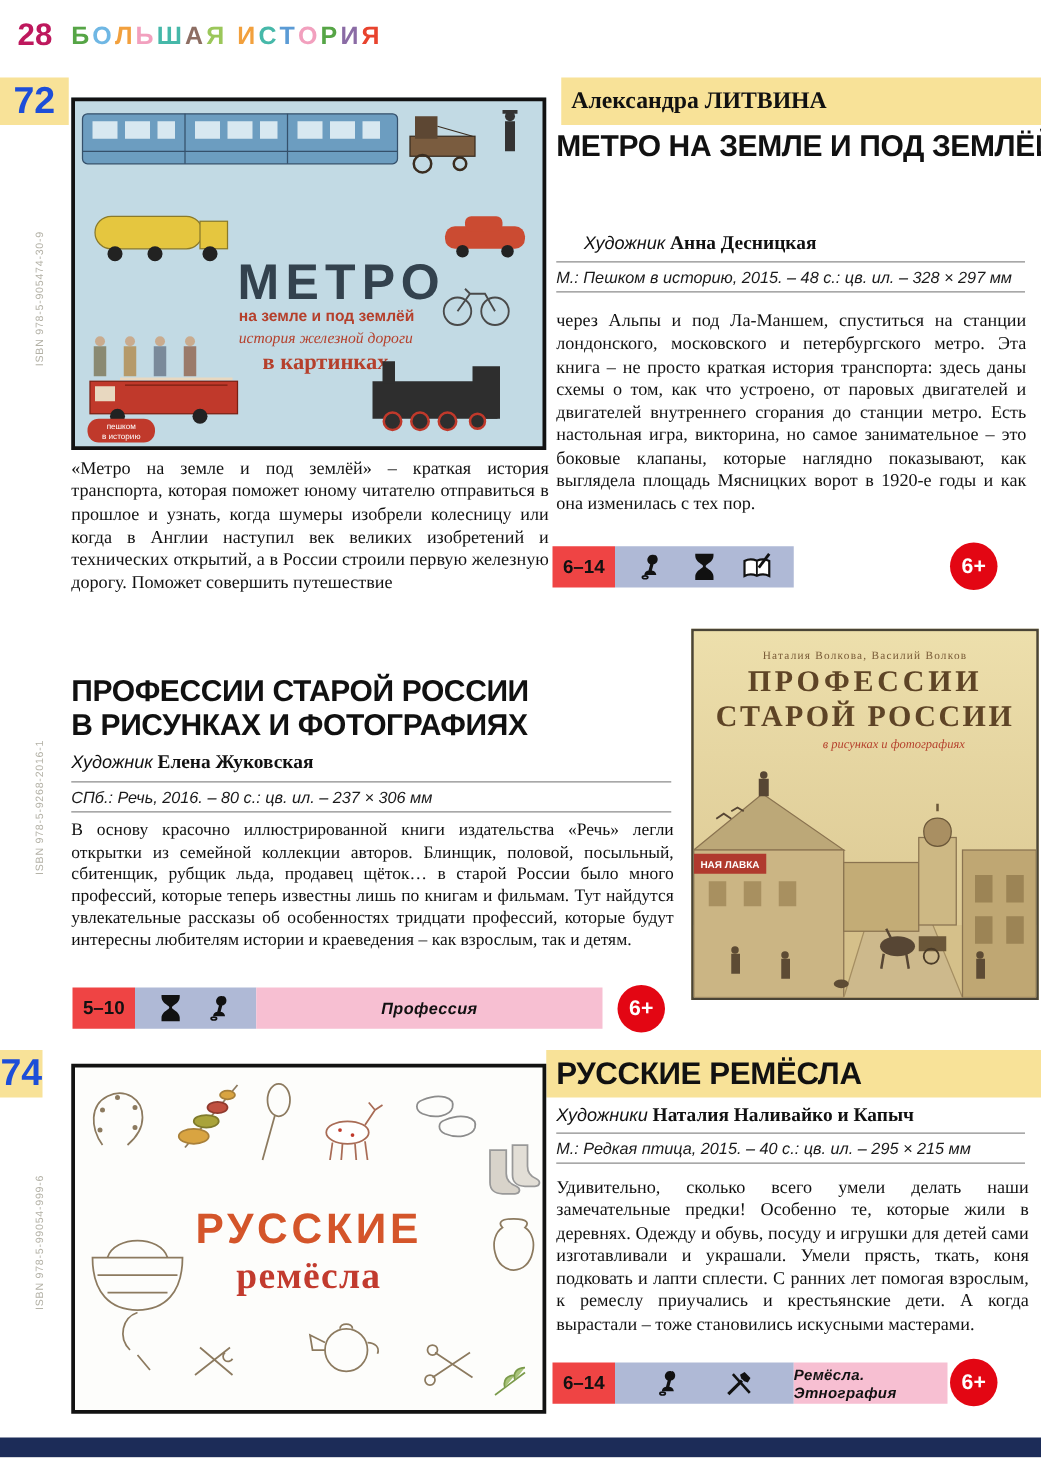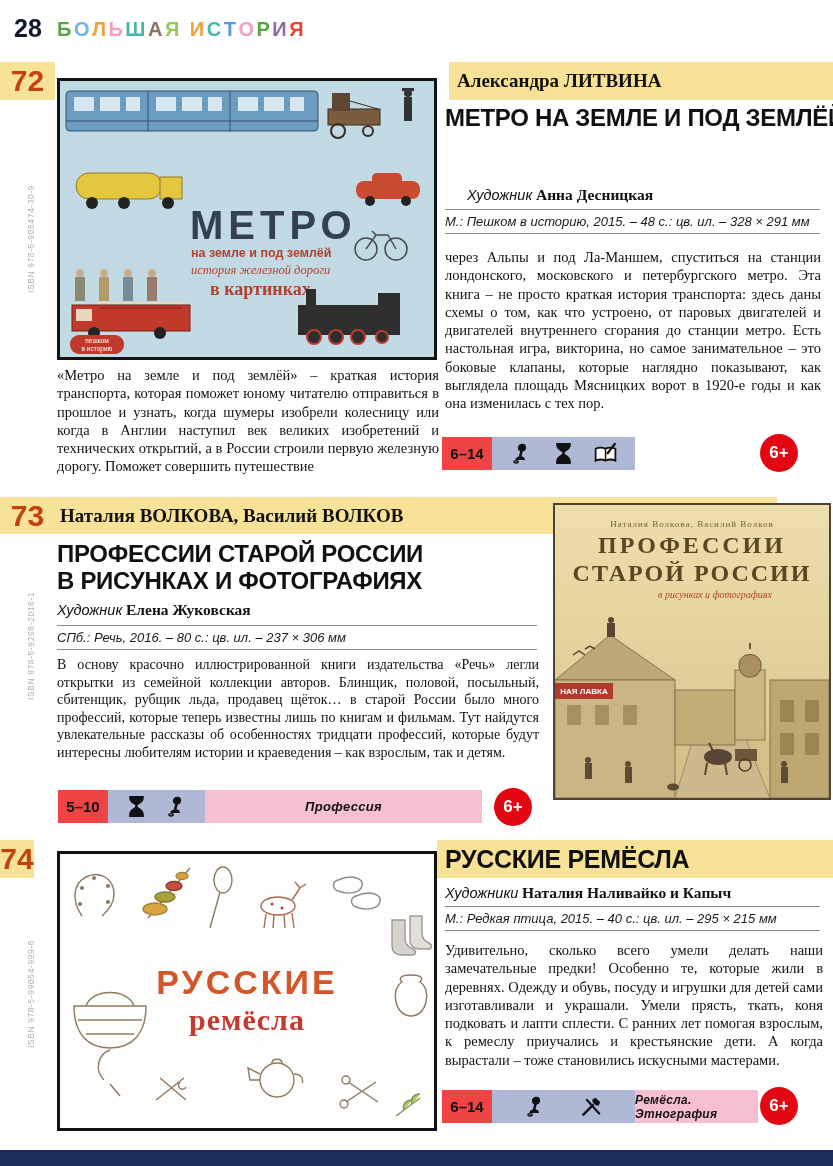--- a/index.html
+++ b/index.html
@@ -1,22 +1,22 @@
 <!DOCTYPE html>
 <html lang="ru"><head>
 <meta charset="utf-8">
 <style>
   html,body{margin:0;padding:0;background:#e8e8e8}
   .page{position:relative;width:833px;height:1166px;background:#fff;overflow:hidden;
         font-family:"Liberation Serif",serif;color:#111;margin:0 auto}
-  .pagenum{position:absolute;left:14px;top:14px;font:bold 25px "Liberation Sans",sans-serif;color:#0f172a}
+  .pagenum{position:absolute;left:14px;top:14px;font:bold 25px "Liberation Sans",sans-serif;color:#be185d}
   .sectiontitle{position:absolute;left:57px;top:18px;font:800 20px "Liberation Sans",sans-serif;letter-spacing:1px;white-space:pre}
   .band{position:absolute;background:#F8E298}
   .numtab{position:absolute;background:#F8E298;font:bold 30px "Liberation Sans",sans-serif;
-          color:#c2410c;display:flex;align-items:center;justify-content:center}
+          color:#1d4ed8;display:flex;align-items:center;justify-content:center}
   .authorline{font:bold 19px "Liberation Serif",serif;color:#111;white-space:nowrap}
   .btitle{position:absolute;font:bold 24px "Liberation Sans",sans-serif;letter-spacing:-0.3px;line-height:27px;white-space:nowrap}
   .subtitle{position:absolute;font:bold italic 22px "Liberation Sans",sans-serif;line-height:26px}
   .artistline{position:absolute;font-size:15px;white-space:nowrap}
   .alabel{font:italic 14.5px "Liberation Sans",sans-serif}
   .aname{font:bold 15.5px "Liberation Serif",serif}
   .rule{position:absolute;border-top:1.5px solid #8c8c8c;height:0}
   .imprint{position:absolute;font:italic 13px "Liberation Sans",sans-serif;color:#1a1a1a;white-space:nowrap}
   .body{position:absolute;font-size:14.5px;line-height:18.3px;text-align:justify}
   .agebox{position:absolute;background:#ef4444;font:bold 15px "Liberation Sans",sans-serif;
@@ -135,21 +135,21 @@
   </div>
 
   <div class="body" style="left:57px;top:366px;width:382px">«Метро на земле и под землёй» – краткая история транспорта, которая поможет юному читателю отправиться в прошлое и узнать, когда шумеры изобрели колесницу или когда в Англии наступил век великих изобретений и технических открытий, а в России строили первую железную дорогу. Поможет совершить путешествие</div>
 
   <div class="btitle" style="left:445px;top:104px">МЕТРО НА ЗЕМЛЕ И ПОД ЗЕМЛЁЙ</div>
   <div class="artistline" style="left:467px;top:186px">
     <span class="alabel">Художник</span>
     <span class="aname">Анна Десницкая</span>
   </div>
   <div class="rule" style="left:445px;top:209px;width:375px"></div>
-  <div class="imprint" style="left:445px;top:214px">М.: Пешком в историю, 2015. – 48 с.: цв. ил. – 328 × 291 мм</div>
+  <div class="imprint" style="left:445px;top:214px">М.: Пешком в историю, 2015. – 48 с.: цв. ил. – 328 × 297 мм</div>
   <div class="rule" style="left:445px;top:233px;width:375px"></div>
   <div class="body" style="left:445px;top:248px;width:376px">через Альпы и под Ла-Маншем, спуститься на станции лондонского, московского и петербургского метро. Эта книга – не просто краткая история транспорта: здесь даны схемы о том, как что устроено, от паровых двигателей и двигателей внутреннего сгорания до станции метро. Есть настольная игра, викторина, но самое занимательное – это боковые клапаны, которые наглядно показывают, как выглядела площадь Мясницких ворот в 1920-е годы и как она изменилась с тех пор.</div>
 
   <div class="agebox" style="left:442px;top:437px;width:50px;height:33px">6–14</div>
   <div class="iconbox" style="left:492px;top:437px;width:143px;height:33px">
       <span>
         <svg viewBox="0 0 24 24" width="25" height="25">
           <path d="M14.2 2.6c1.9.8 2.8 3 2 5-.5 1.3-1.6 2.1-2.9 2.3l-1.3 4.8c2 .4 3.4 1.7 3.4 3.6H6.2c0-1.8 1.3-3.1 3.2-3.5l1.3-4.9C9 9.2 8 7.1 8.8 5.2c.8-2 3.1-3 5.1-2.2z" fill="#111"></path>
           <ellipse cx="6.8" cy="20" rx="2.1" ry="1.1" fill="none" stroke="#111" stroke-width="1.3"></ellipse>
         </svg>
@@ -162,24 +162,20 @@
       <span>
         <svg viewBox="0 0 24 24" width="25" height="25">
           <path d="M2.5 7.5c3-1.6 6.2-1.6 9.5-.2 3.3-1.4 6.5-1.4 9.5.2V19c-3-1.6-6.2-1.6-9.5-.2-3.3-1.4-6.5-1.4-9.5.2z" fill="#fff" stroke="#111" stroke-width="1.7"></path>
           <path d="M12 7.6V19" stroke="#111" stroke-width="1.4"></path>
           <path d="M13.5 12.5L21.5 2" stroke="#111" stroke-width="2.2"></path>
         </svg>
       </span>
     </div>
   <div class="agecircle" style="left:760px;top:434px">6+</div>
 
-  <div class="band" style="left:0;top:497px;width:777px;height:37px">
-    <div class="numtab" style="left:0;top:0;width:55px;height:37px;background:transparent">73</div>
-    <span class="authorline" style="position:absolute;left:60px;top:0;line-height:37px">Наталия ВОЛКОВА, Василий ВОЛКОВ</span>
-  </div>
   <div class="isbn" style="left:26px;top:700px">ISBN 978-5-9268-2016-1</div>
 
   <div class="btitle" style="left:57px;top:540px">ПРОФЕССИИ СТАРОЙ РОССИИ</div>
   <div class="btitle" style="left:57px;top:567px">В РИСУНКАХ И ФОТОГРАФИЯХ</div>
   <div class="artistline" style="left:57px;top:601px">
     <span class="alabel">Художник</span>
     <span class="aname">Елена Жуковская</span>
   </div>
   <div class="rule" style="left:57px;top:625px;width:480px"></div>
   <div class="imprint" style="left:57px;top:630px">СПб.: Речь, 2016. – 80 с.: цв. ил. – 237 × 306 мм</div>

